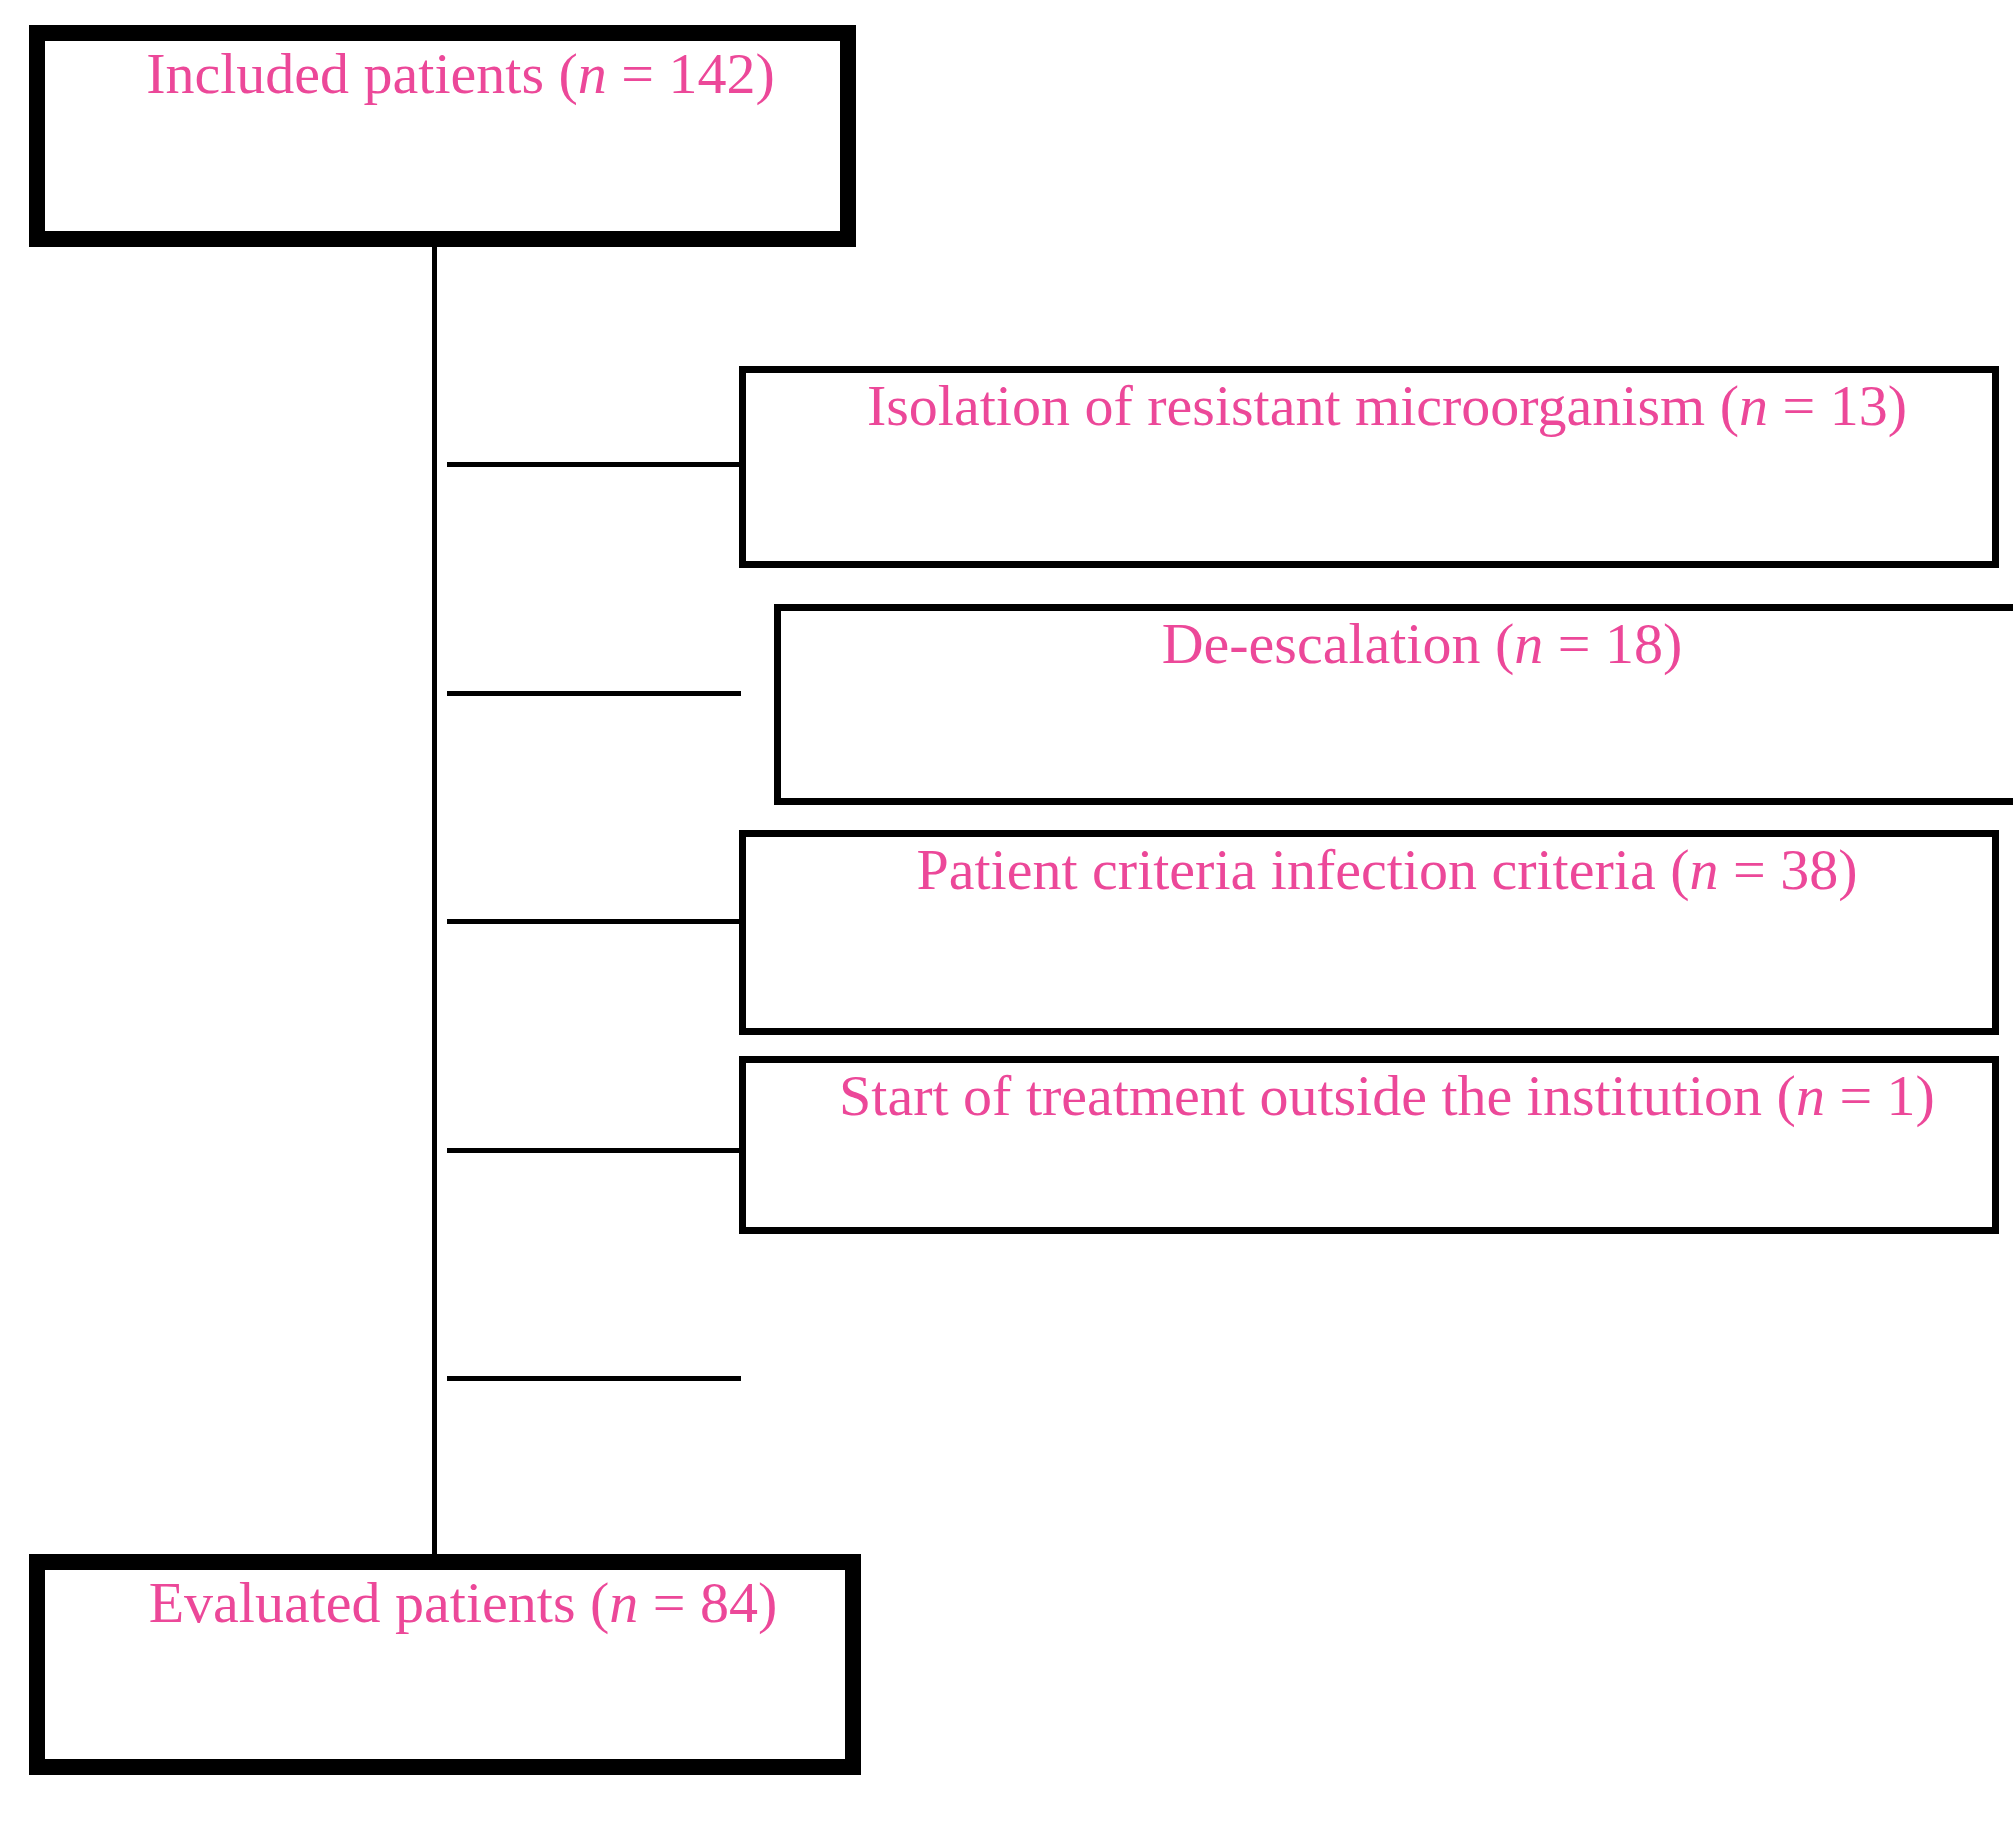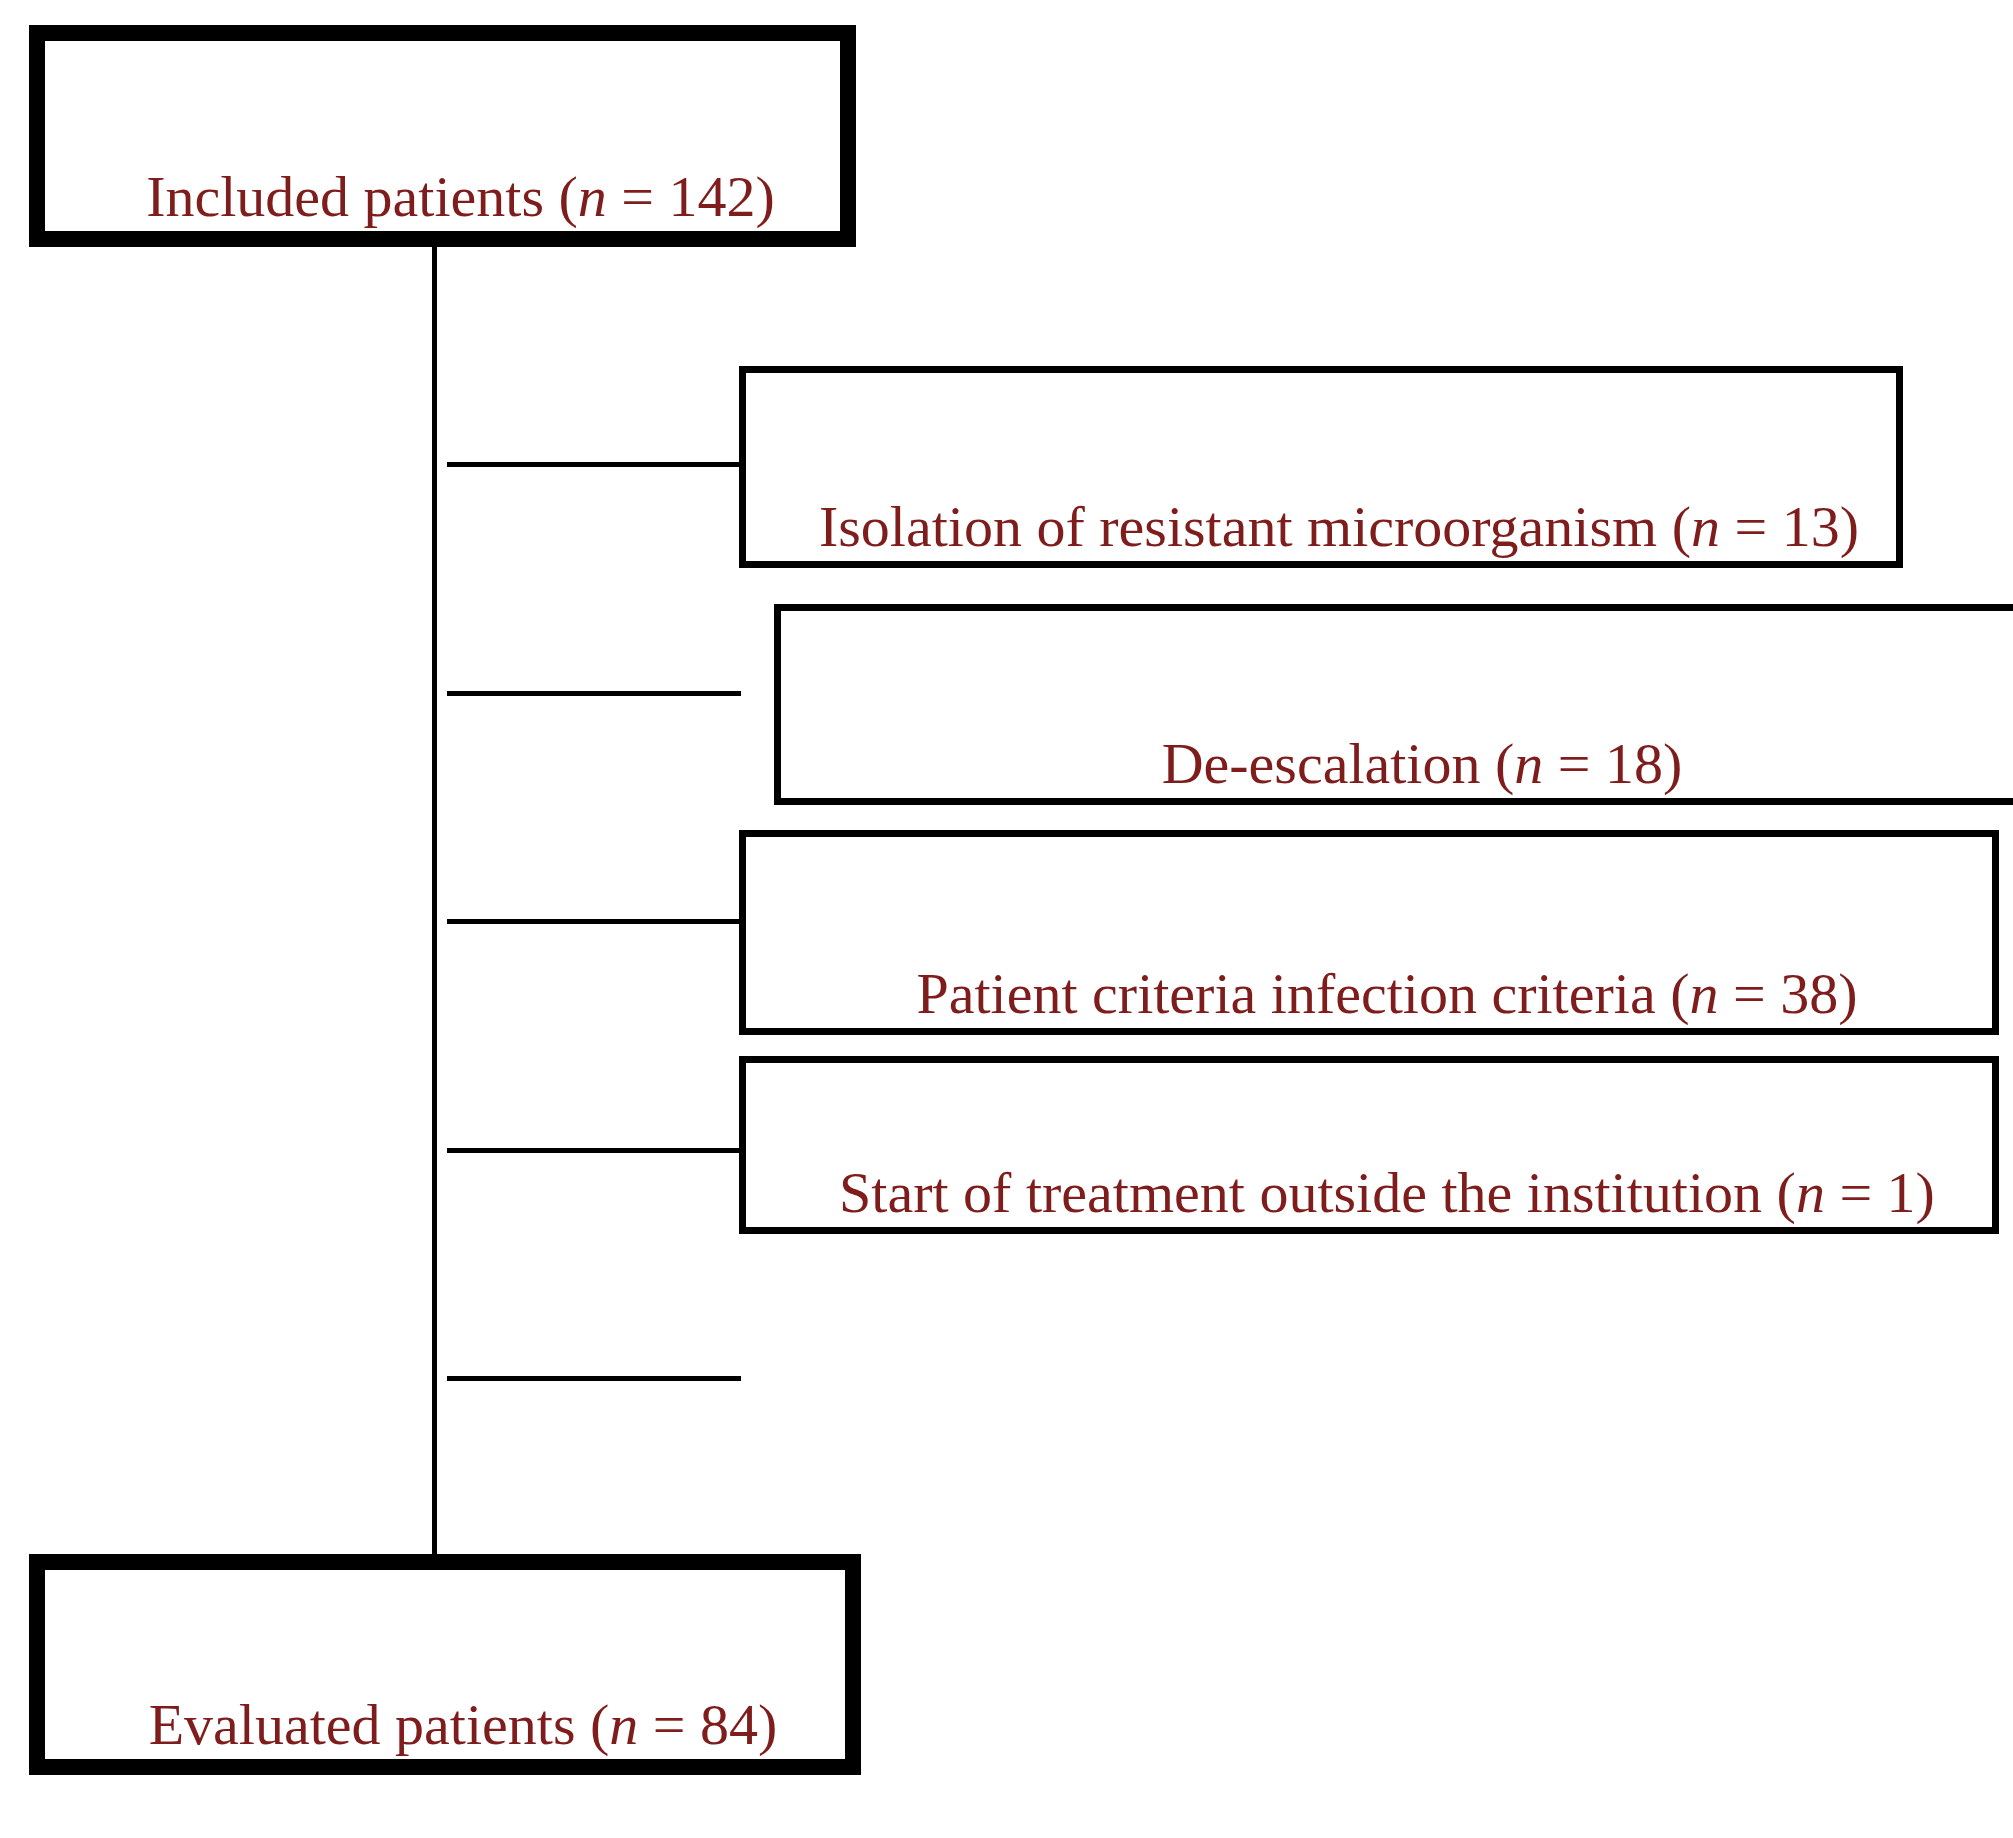--- a/index.html
+++ b/index.html
@@ -19,24 +19,24 @@
     background: #ffffff;
     overflow: hidden;
   }
 
   
   .node {
     position: absolute;
     box-sizing: border-box;
     background: #ffffff;
     display: flex;
-    align-items: flex-end;
+    align-items: flex-start;
     justify-content: center;
     text-align: center;
-    color: #7f1d1d;
+    color: #ec4899;
     line-height: 1.15;
     padding-left: 36px;
   }
 
   .node-primary {
     border: 16px solid #000000;
     font-size: 58px;
   }
 
   .node-exclusion {
@@ -74,21 +74,21 @@
   <div class="node node-primary" style="left:29px; top:25px; width:827px; height:222px;">
     <span class="node-label">
       <span>Included patients (</span><i>n</i><span> = 142)</span>
     </span>
   </div>
 
   <div class="trunk" style="left:432px; top:247px; width:4.7px; height:1345px;"></div>
 
   <div class="branch" style="left:447px; top:462px; width:294px; height:4.7px;"></div>
 
-  <div class="node node-exclusion" style="left:739px; top:366px; width:1164px; height:202px;">
+  <div class="node node-exclusion" style="left:739px; top:366px; width:1260px; height:202px;">
     <span class="node-label">
       <span>Isolation of resistant microorganism (</span><i>n</i><span> = 13)</span>
     </span>
   </div>
 
   <div class="branch" style="left:447px; top:691px; width:294px; height:4.7px;"></div>
 
   <div class="node node-exclusion" style="left:739px; top:604px; width:1260px; height:201px;margin-left:35px;">
     <span class="node-label">
       <span>De-escalation (</span><i>n</i><span> = 18)</span>

